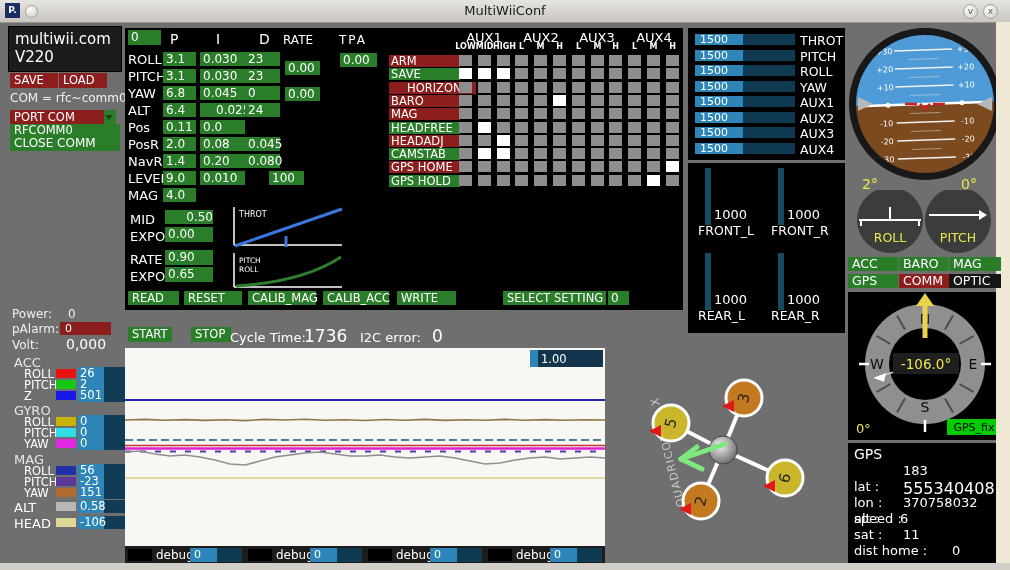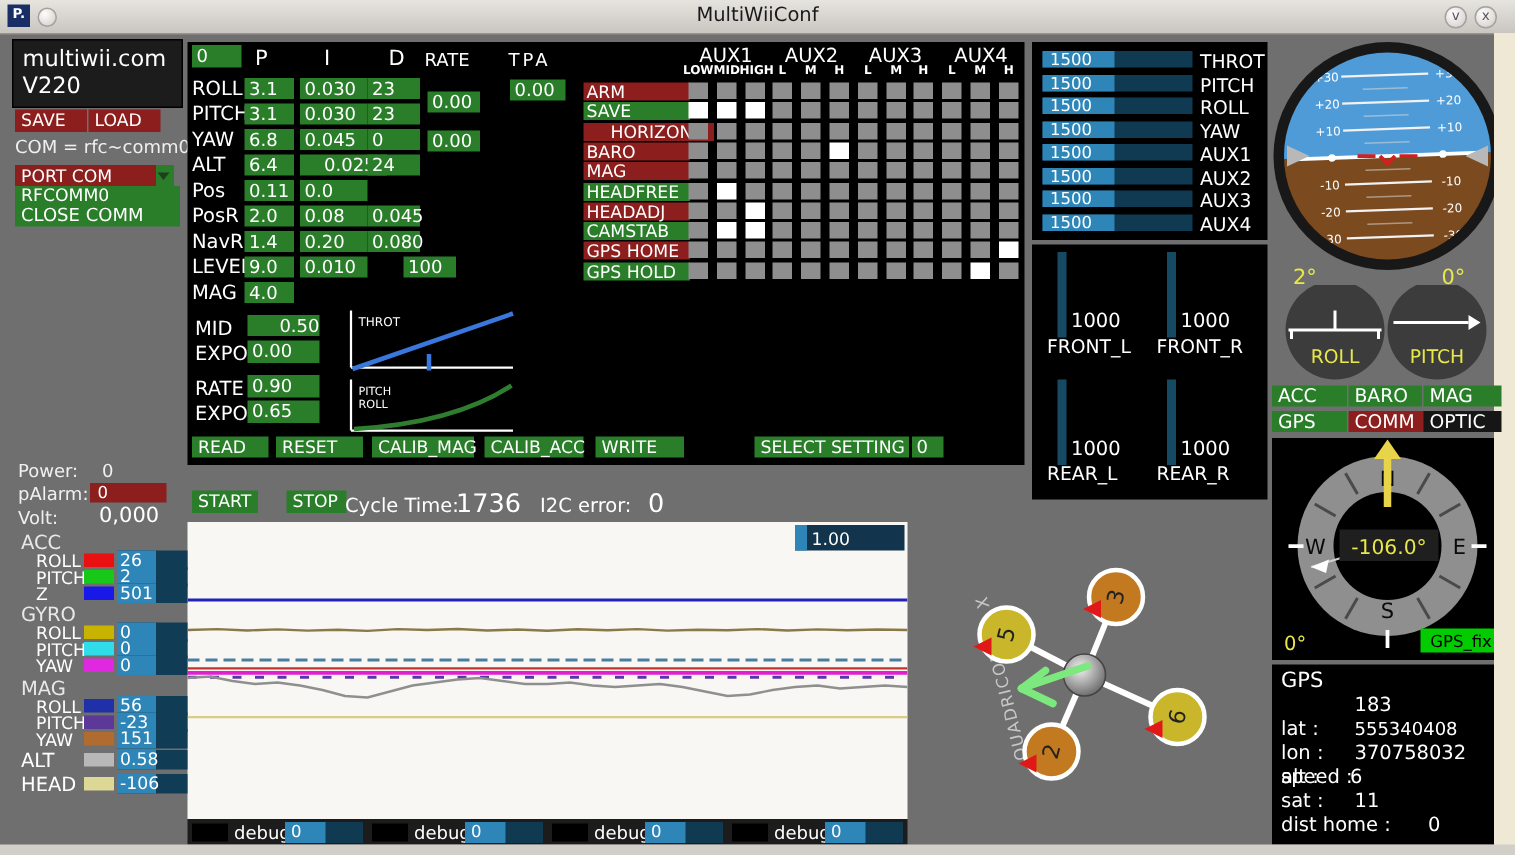--- a/index.html
+++ b/index.html
@@ -320,21 +320,21 @@
       <rect x="99" y="127" width="54" height="16" fill="#00cc00"></rect>
       <text x="126" y="139" font-size="11" fill="#000" text-anchor="middle">GPS_fix</text>
     </svg>
   </div>
 
   <div class="p blk" style="left:848px;top:443px;width:157px;height:120px;" id="gpsPanel">
     <div class="w" style="position:absolute;left:6px;top:3px;font-size:14px;">GPS</div>
   <div style="position: absolute; left: 6px; top: 20px; font-size: 13px; color: rgb(255, 255, 255); white-space: nowrap; margin-top: 48px;">alt :</div>
       <div style="position: absolute; left: 55px; top: 20px; font-size: 13px; color: rgb(255, 255, 255); white-space: nowrap;">183</div>
       <div style="position: absolute; left: 6px; top: 36px; font-size: 13px; color: rgb(255, 255, 255); white-space: nowrap;">lat :</div>
-      <div style="position: absolute; left: 55px; top: 36px; font-size: 12px; color: rgb(255, 255, 255); white-space: nowrap; text-align: right;">555340408</div>
+      <div style="position: absolute; left: 55px; top: 36px; font-size: 16px; color: rgb(255, 255, 255); white-space: nowrap; text-align: right;">555340408</div>
       <div style="position: absolute; left: 6px; top: 52px; font-size: 13px; color: rgb(255, 255, 255); white-space: nowrap;">lon :</div>
       <div style="position: absolute; left: 55px; top: 52px; font-size: 13px; color: rgb(255, 255, 255); white-space: nowrap;">370758032</div>
       <div style="position: absolute; left: 6px; top: 68px; font-size: 13px; color: rgb(255, 255, 255); white-space: nowrap;">speed :</div>
       <div style="position: absolute; left: 52px; top: 68px; font-size: 13px; color: rgb(255, 255, 255); white-space: nowrap;">6</div>
       <div style="position: absolute; left: 6px; top: 84px; font-size: 13px; color: rgb(255, 255, 255); white-space: nowrap;">sat :</div>
       <div style="position: absolute; left: 55px; top: 84px; font-size: 13px; color: rgb(255, 255, 255); white-space: nowrap;">11</div>
       <div style="position: absolute; left: 6px; top: 100px; font-size: 13px; color: rgb(255, 255, 255); white-space: nowrap;">dist home :</div>
       <div style="position: absolute; left: 104px; top: 100px; font-size: 13px; color: rgb(255, 255, 255); white-space: nowrap;">0</div>
     </div>
 

